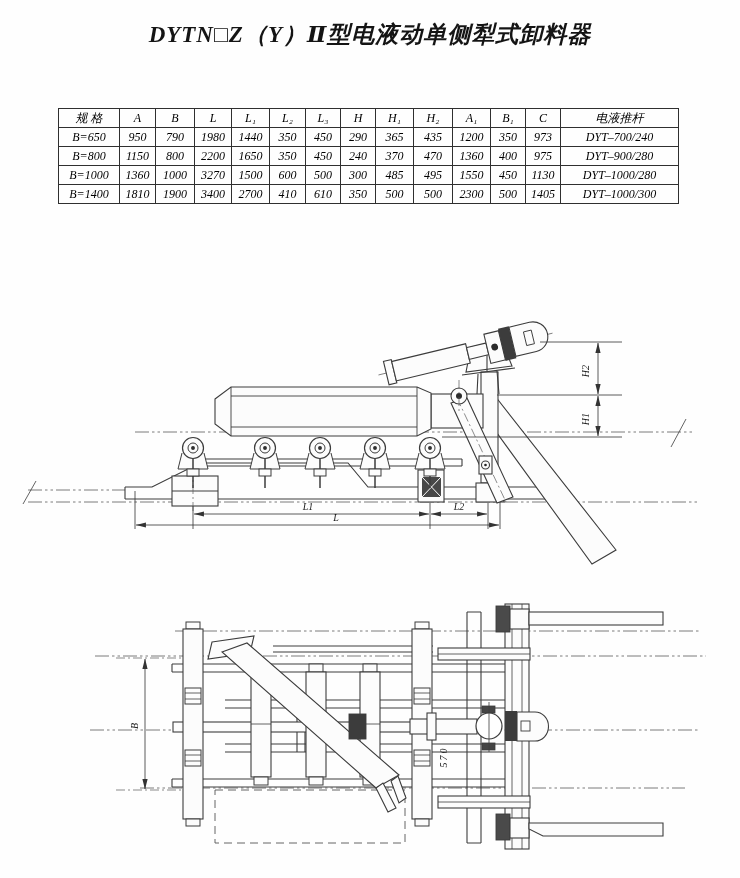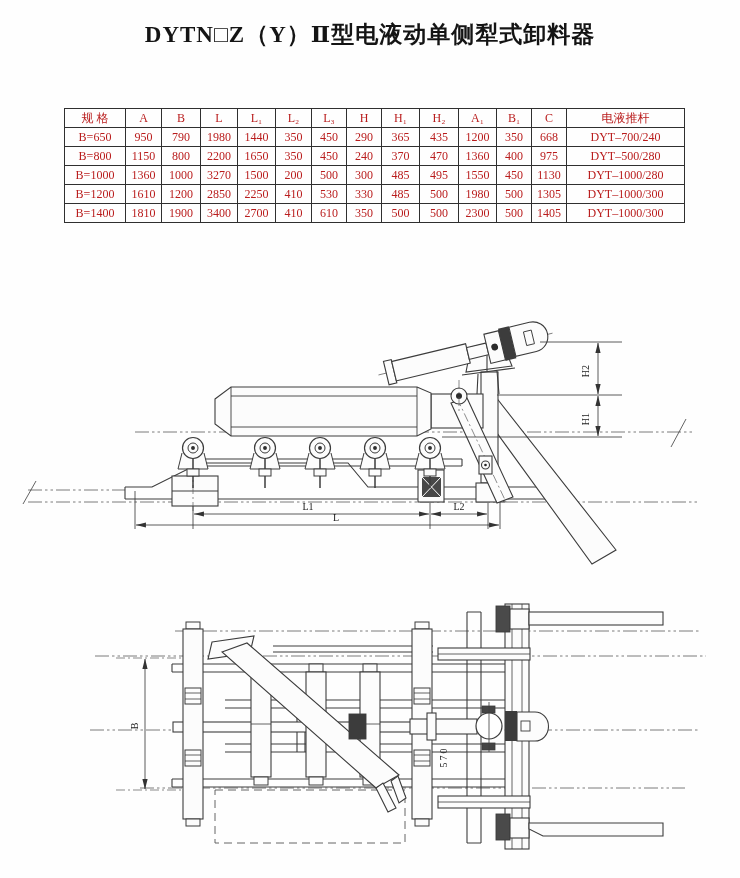--- a/index.html
+++ b/index.html
@@ -1,22 +1,22 @@
 <!DOCTYPE html>
 <html><head>
 <meta charset="utf-8">
 <style>
   * { margin:0; padding:0; box-sizing:border-box; }
   html,body { width:740px; height:878px; }
   body { background:#ffffff; font-family:"Liberation Serif","DejaVu Serif",serif; position:relative; overflow:hidden; }
-  .page { position:absolute; inset:0; background:#fefefe; }
+  .page { position:absolute; inset:0; background:#fefefe;font-style:italic; }
   .title { position:absolute; top:19px; left:0; width:100%; text-align:center;
            font-size:23px; font-weight:bold; color:#141414; letter-spacing:1px; }
-  table.spec { position:absolute; left:64px; top:108px; width:620px;
-               border-collapse:collapse; table-layout:fixed; color:#b91c1c; }
+  table.spec { position:absolute; left:58px; top:108px; width:620px;
+               border-collapse:collapse; table-layout:fixed; color:#000000; }
   .spec th, .spec td { border:1px solid #2f2f2f; text-align:center; vertical-align:middle;
                font-weight:normal; font-size:12px; height:18px; line-height:18px;
                white-space:nowrap; overflow:hidden; padding:0; }
   svg.drawing { position:absolute; left:0; display:block; }
   .cl  { stroke:#5a5a5a; stroke-width:0.8; stroke-dasharray:14 3 2.5 3 2.5 3; fill:none; }
   .cl2 { stroke:#5a5a5a; stroke-width:0.7; stroke-dasharray:9 3 2 3; fill:none; }
   .dash { stroke:#555; stroke-width:0.9; stroke-dasharray:8 5; fill:none; }
   .lbl { font-family:"Liberation Serif","DejaVu Serif",serif; font-size:10px; fill:#1b1b1b; stroke:none; }
 </style>
 </head>
@@ -68,70 +68,54 @@
           <td>790</td>
           <td>1980</td>
           <td>1440</td>
           <td>350</td>
           <td>450</td>
           <td>290</td>
           <td>365</td>
           <td>435</td>
           <td>1200</td>
           <td>350</td>
-          <td>668</td>
+          <td>973</td>
           <td>DYT–700/240</td>
         </tr>
         <tr>
           <td>B=800</td>
           <td>1150</td>
           <td>800</td>
           <td>2200</td>
           <td>1650</td>
           <td>350</td>
           <td>450</td>
           <td>240</td>
           <td>370</td>
           <td>470</td>
           <td>1360</td>
           <td>400</td>
           <td>975</td>
-          <td>DYT–500/280</td>
+          <td>DYT–900/280</td>
         </tr>
         <tr>
           <td>B=1000</td>
           <td>1360</td>
           <td>1000</td>
           <td>3270</td>
           <td>1500</td>
-          <td>200</td>
+          <td>600</td>
           <td>500</td>
           <td>300</td>
           <td>485</td>
           <td>495</td>
           <td>1550</td>
           <td>450</td>
           <td>1130</td>
           <td>DYT–1000/280</td>
-        </tr>
-        <tr>
-          <td>B=1200</td>
-          <td>1610</td>
-          <td>1200</td>
-          <td>2850</td>
-          <td>2250</td>
-          <td>410</td>
-          <td>530</td>
-          <td>330</td>
-          <td>485</td>
-          <td>500</td>
-          <td>1980</td>
-          <td>500</td>
-          <td>1305</td>
-          <td>DYT–1000/300</td>
         </tr>
         <tr>
           <td>B=1400</td>
           <td>1810</td>
           <td>1900</td>
           <td>3400</td>
           <td>2700</td>
           <td>410</td>
           <td>610</td>
           <td>350</td>

